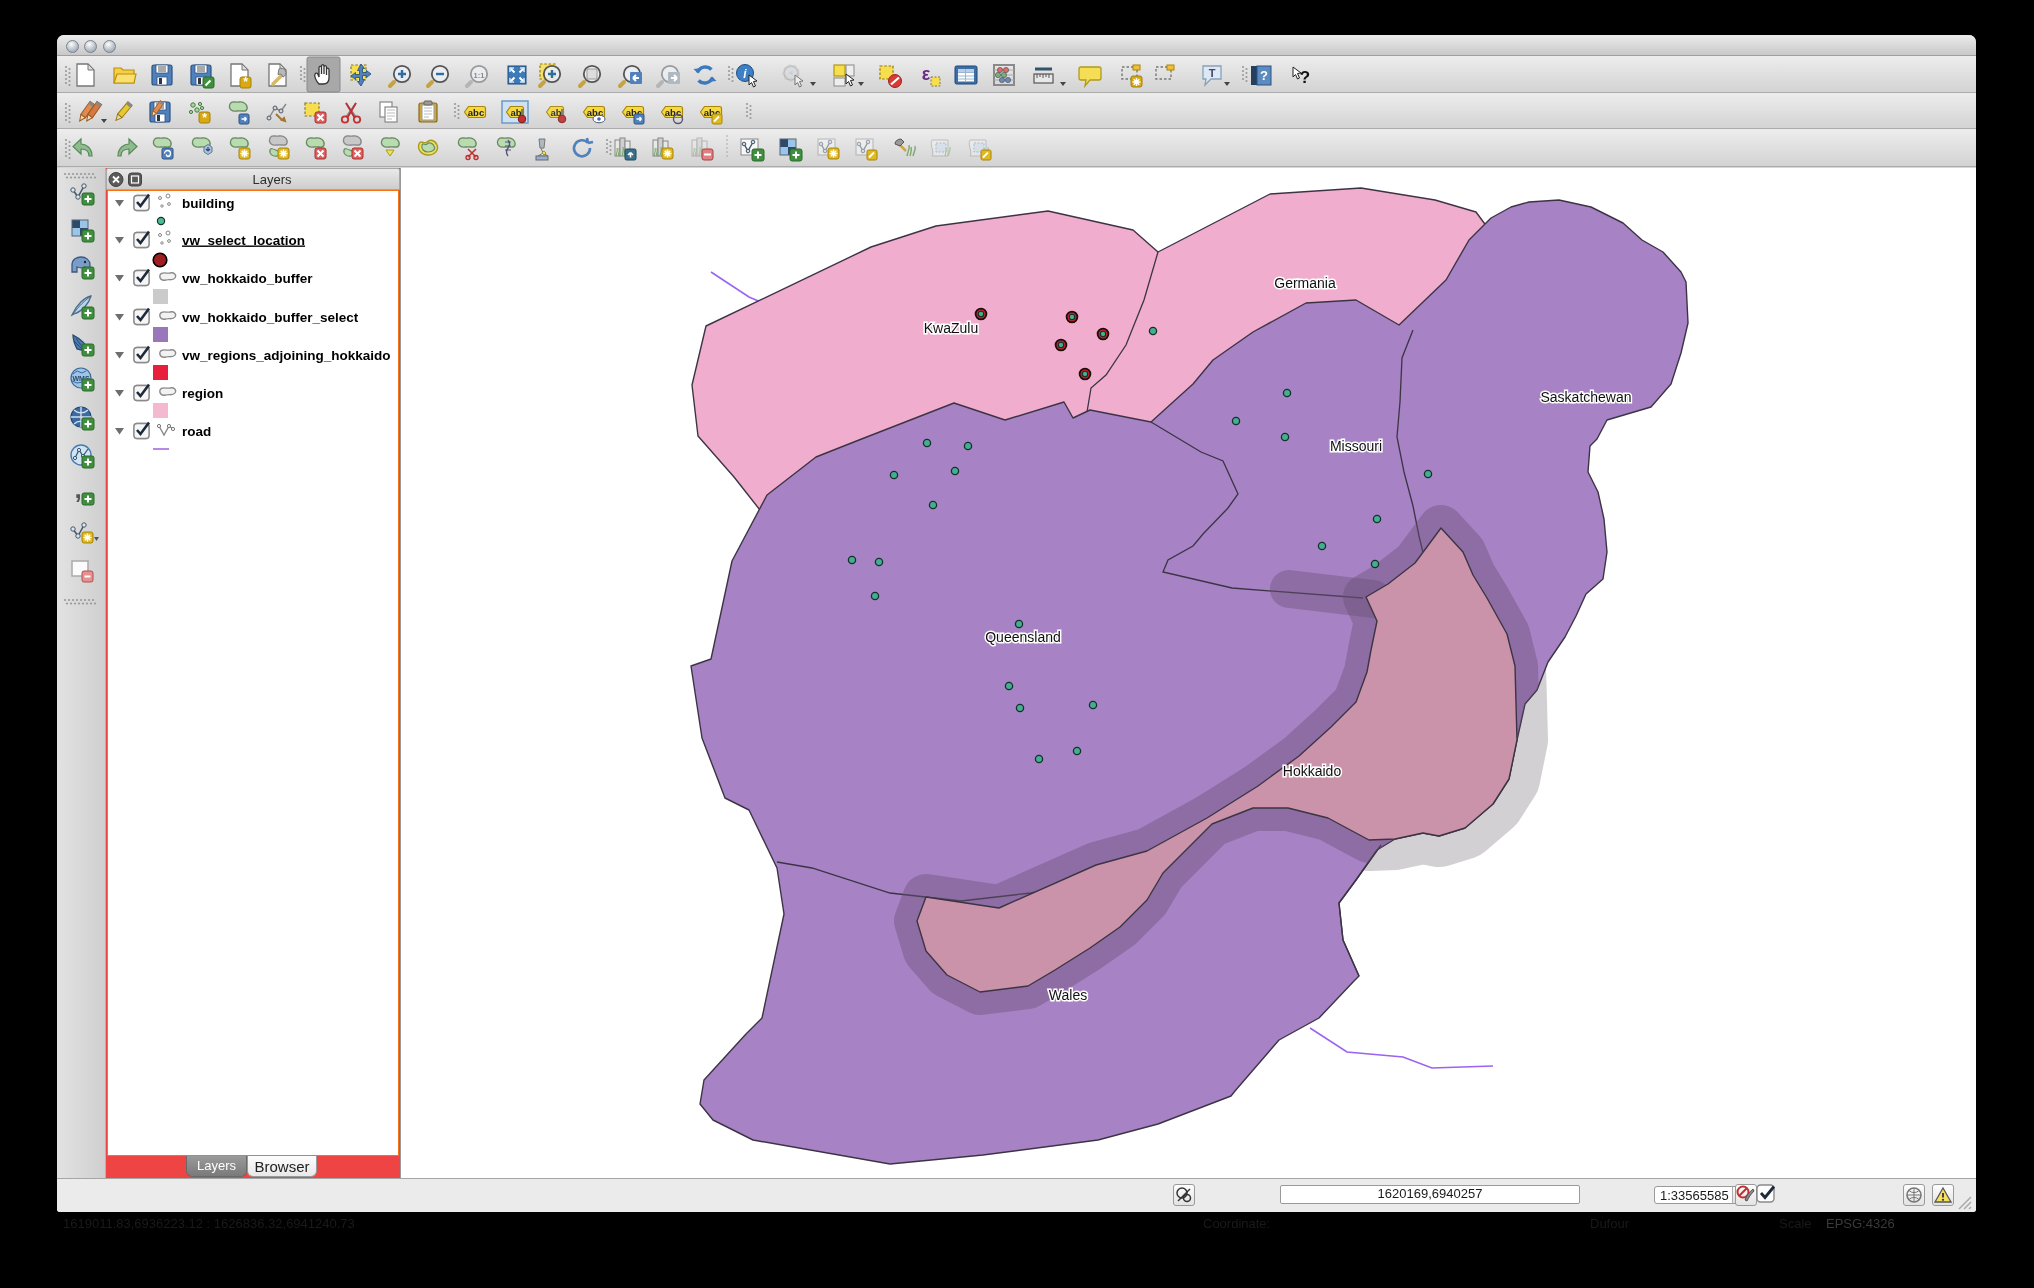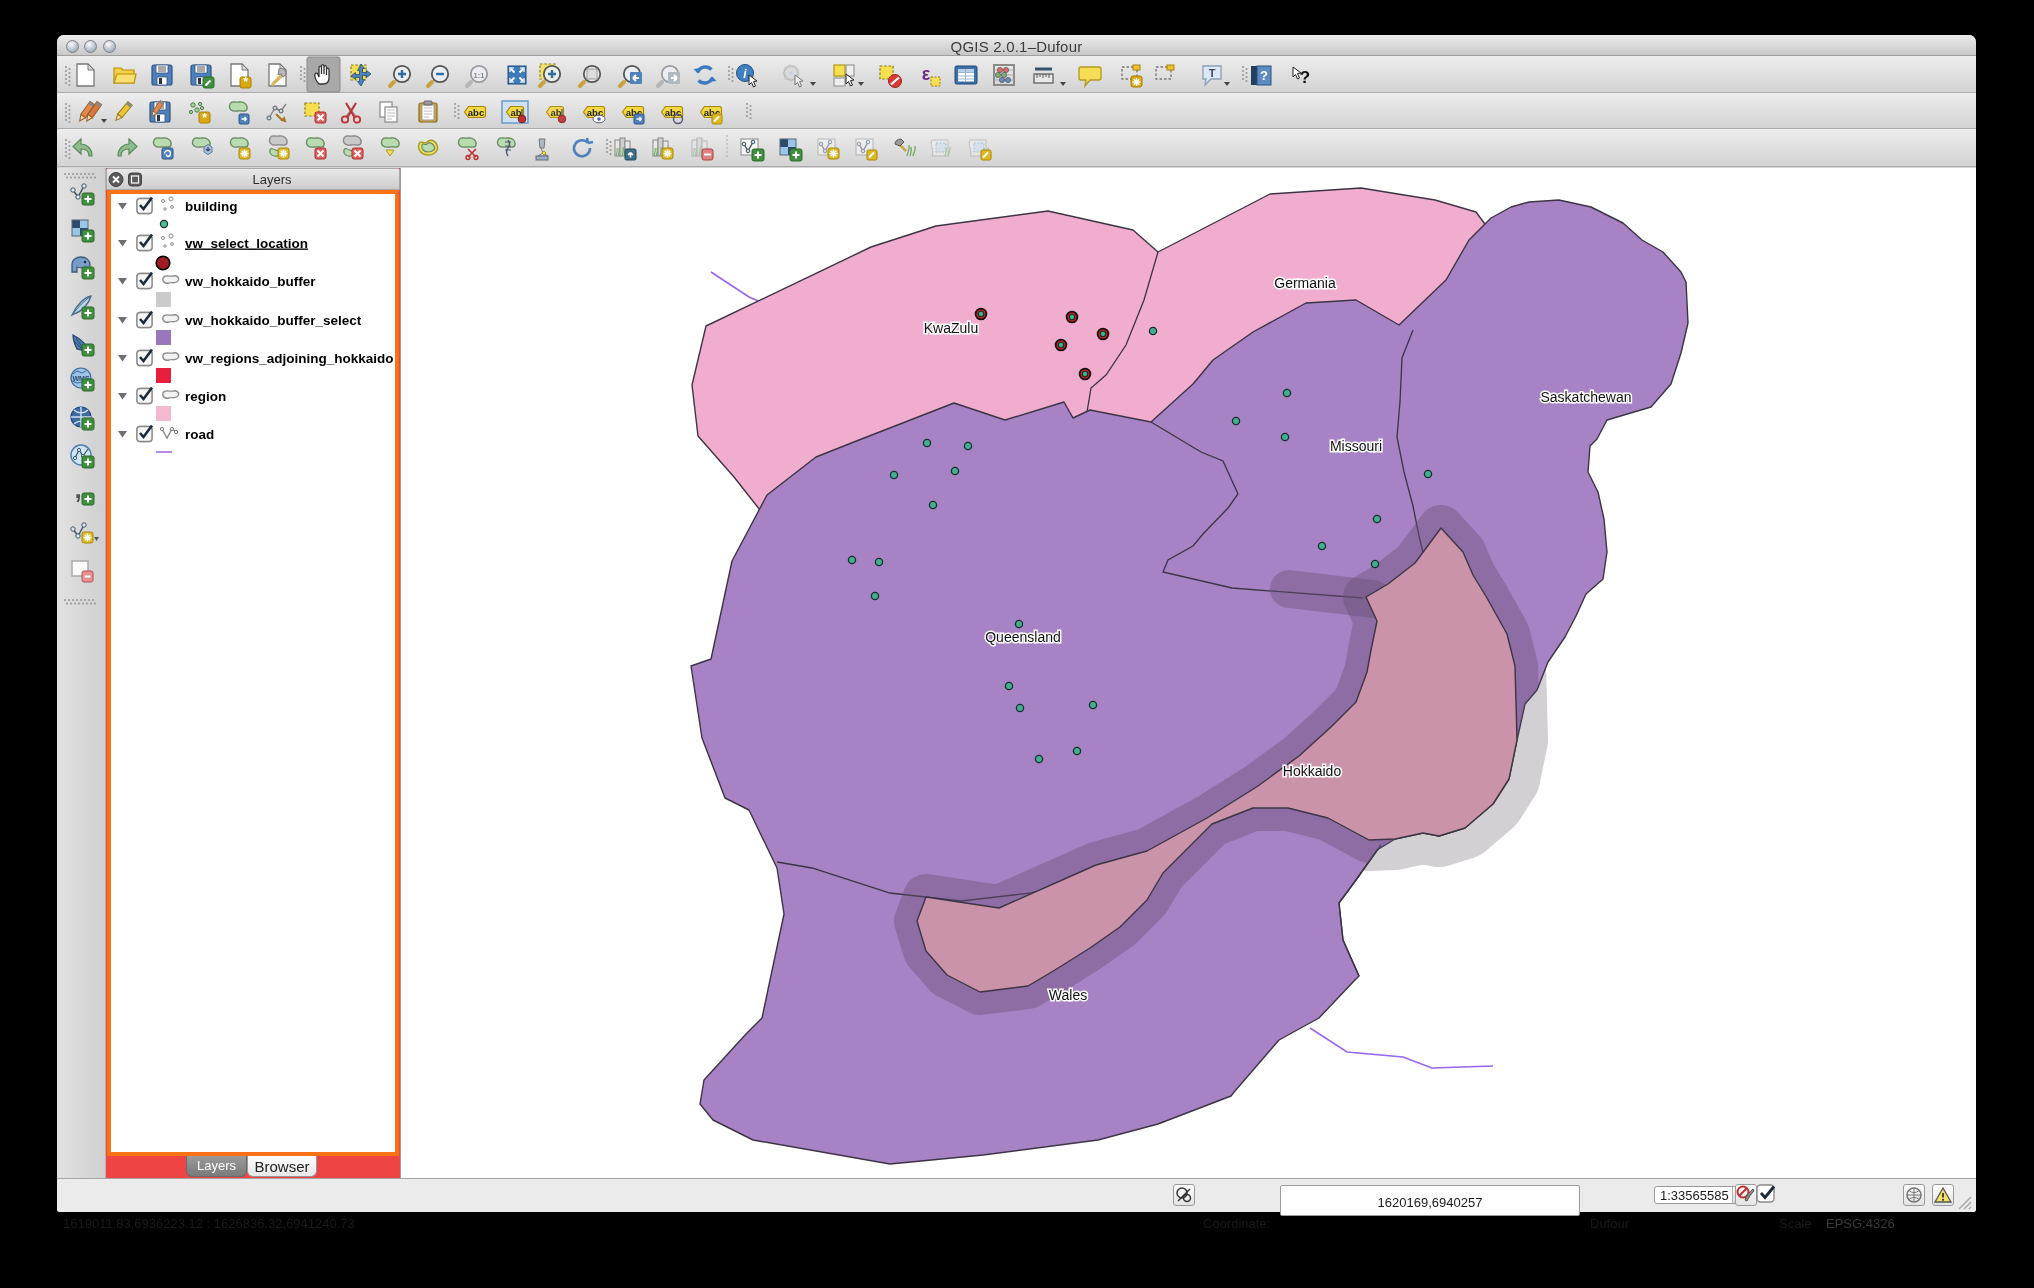--- a/index.html
+++ b/index.html
@@ -4,32 +4,31 @@
 *{box-sizing:border-box;font-family:"Liberation Sans",sans-serif;}
 .abs{position:absolute;}
 #win{position:absolute;left:57px;top:35px;width:1919px;height:1177px;background:#d6d6d6;border-radius:7px 7px 3px 3px;box-shadow:0 0 0 1px rgba(0,0,0,0.55);}
 #titlebar{position:absolute;left:0;top:0;width:100%;height:21px;border-radius:7px 7px 0 0;background:linear-gradient(#ececec,#dcdcdc 45%,#c8c8c8);border-bottom:1px solid #9f9f9f;}
 #title{position:absolute;width:100%;text-align:center;top:3px;font-size:15px;color:#3c3c3c;letter-spacing:0.2px;}
 .tl{position:absolute;top:5px;width:13px;height:13px;border-radius:50%;background:radial-gradient(circle at 40% 30%,#fdfdfd,#b9c2cc 55%,#8c98a6);border:0.5px solid #7c828c;}
 .toolrow{position:absolute;left:0;width:100%;background:linear-gradient(#ededed,#d3d3d3);border-bottom:1px solid #ababab;}
 #leftbar{position:absolute;left:0;top:133px;width:49px;height:1010px;background:linear-gradient(90deg,#e2e2e2,#cfcfcf);border-right:1px solid #b3b3b3;}
 #dock{position:absolute;left:49px;top:133px;width:294px;height:1010px;background:#ef4444;}
 #dockhead{position:absolute;left:0;top:0;width:100%;height:22px;background:linear-gradient(#e9e9e9,#cdcdcd);border:1px solid #a8a8a8;border-radius:2px 2px 0 0;}
-#tree{position:absolute;left:1px;top:22px;width:292px;height:966px;background:#fff;border:4px solid #f97316;}
+#tree{position:absolute;left:1px;top:22px;width:292px;height:966px;background:#fff;border:1px solid #f97316;}
 #canvas{position:absolute;left:343px;top:133px;width:1576px;height:1010px;background:#fff;border-left:1px solid #9a9a9a;}
 #statusbar{position:absolute;left:0;top:1143px;width:100%;height:34px;background:#ebebeb;border-top:1px solid #a6a6a6;border-radius:0 0 3px 3px;font-size:13px;color:#1a1a1a;}
 .sbtn{position:absolute;width:22px;height:22px;top:5px;background:linear-gradient(#fdfdfd,#e3e3e3);border:1px solid #9a9a9a;border-radius:3px;}
 .stext{position:absolute;top:9px;font-size:13px;color:#1a1a1a;white-space:nowrap;margin-top:28px;}
 </style></head><body>
 <div id="win">
 <div id="titlebar">
   <div class="tl" style="left:8.5px"></div>
       <div class="tl" style="left:27px"></div>
       <div class="tl" style="left:45.5px"></div>
-  <div id="title">QGIS 2.0.1–Dufour</div>
 </div>
     <div class="toolrow" style="top:21px;height:37px;"><svg width="1919" height="37">
         <circle cx="9" cy="11" r="1.1" fill="#9a9a9a"></circle>
         <circle cx="12.5" cy="13" r="1.1" fill="#9a9a9a"></circle>
         <circle cx="9" cy="15" r="1.1" fill="#9a9a9a"></circle>
         <circle cx="12.5" cy="17" r="1.1" fill="#9a9a9a"></circle>
         <circle cx="9" cy="19" r="1.1" fill="#9a9a9a"></circle>
         <circle cx="12.5" cy="21" r="1.1" fill="#9a9a9a"></circle>
         <circle cx="9" cy="23" r="1.1" fill="#9a9a9a"></circle>
         <circle cx="12.5" cy="25" r="1.1" fill="#9a9a9a"></circle>
@@ -840,21 +839,21 @@
       </svg>
     </div>
     <div id="statusbar">
       <div class="stext" style="left:6px;">1619011.83,6936223.12 : 1626836.32,6941240.73</div>
       <div class="sbtn" style="left:1116px;"><svg width="20" height="20">
           <circle cx="8" cy="8" r="5" fill="none" stroke="#333" stroke-width="1.5"></circle>
           <circle cx="13" cy="13" r="3.5" fill="none" stroke="#333" stroke-width="1.5"></circle>
           <path d="M4,16 L16,4" stroke="#333" stroke-width="1.5"></path>
         </svg></div>
       <div class="stext" style="left:1146px;">Coordinate:</div>
-      <div class="abs" style="left:1223px;top:6px;width:300px;height:31px;background:#fff;border:1px solid #9a9a9a;border-radius:2px;text-align:center;font-size:13px;padding-top:9px;">1620169,6940257</div>
+      <div class="abs" style="left:1223px;top:6px;width:300px;height:19px;background:#fff;border:1px solid #9a9a9a;border-radius:2px;text-align:center;font-size:13px;padding-top:0;">1620169,6940257</div>
       <div class="stext" style="left:1533px;">Dufour</div>
       <div class="abs" style="left:1577px;top:7px;width:94px;height:18px;background:#fff;border:1px solid #9a9a9a;border-radius:3px;font-size:13px;margin-left:20px;">
         <span style="position:absolute;left:5px;top:1px;">1:33565585</span>
         <span style="position:absolute;right:0;top:0;width:15px;height:16px;border-left:1px solid #b0b0b0;background:linear-gradient(#fafafa,#e0e0e0);"></span>
         <svg class="abs" style="right:3px;top:6px" width="10" height="6">
           <path d="M1,1 L9,1 L5,5.5 Z" fill="#555"></path>
         </svg>
       </div>
       <div class="sbtn" style="left:1678px;"><svg width="20" height="20">
           <circle cx="7" cy="7" r="5.5" fill="none" stroke="#c03030" stroke-width="2"></circle>

